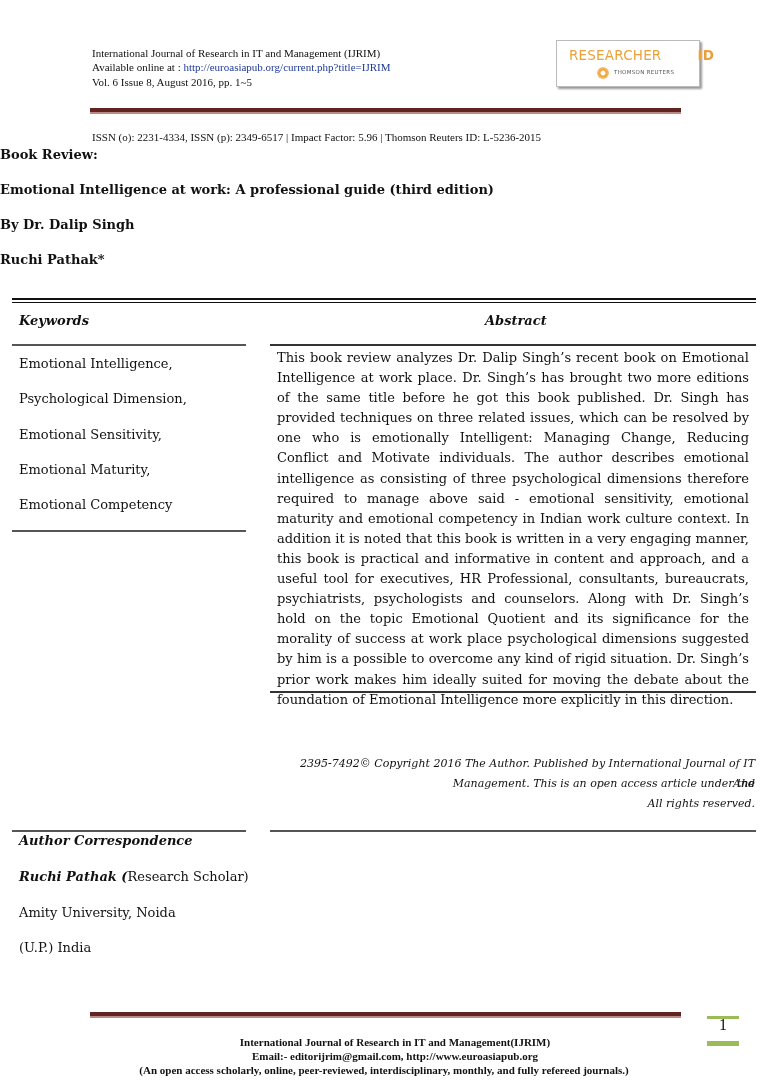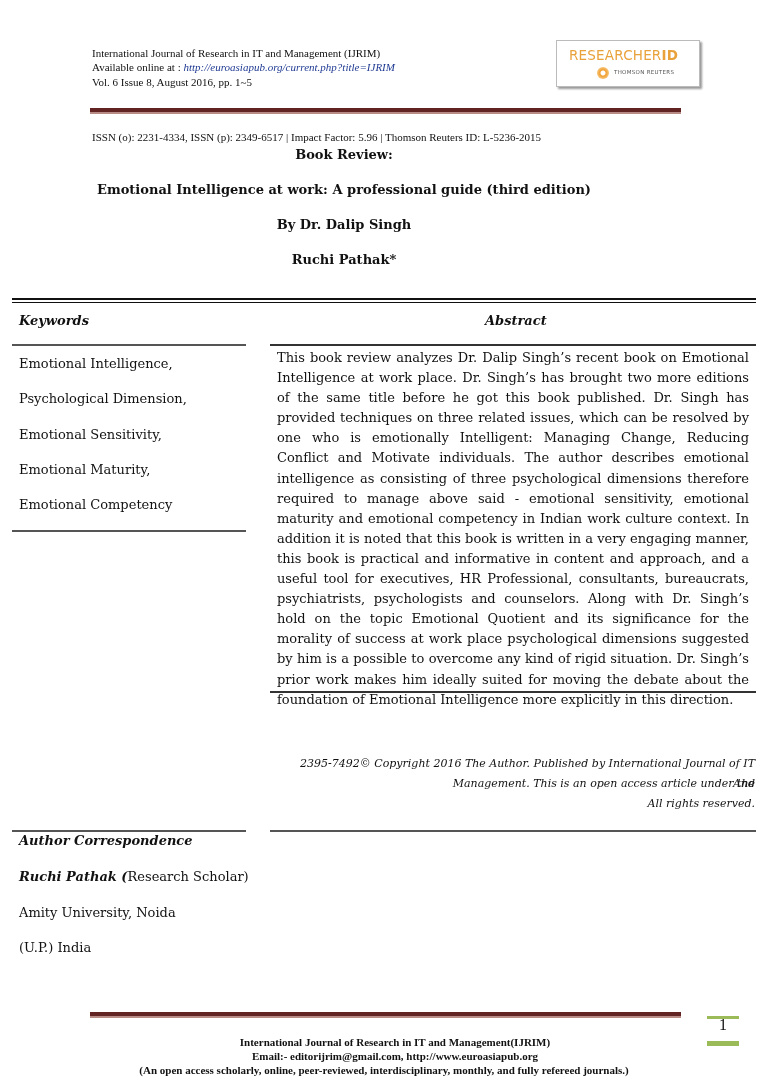--- a/index.html
+++ b/index.html
@@ -4,33 +4,33 @@
 <style>
   html, body { margin: 0; padding: 0; background: #ffffff; }
   body { width: 768px; height: 1087px; position: relative; overflow: hidden; color: #111; }
   .times { font-family: "Liberation Serif", "DejaVu Serif", serif; }
   .serif { font-family: "DejaVu Serif", "Liberation Serif", serif; }
 
   
   .hdr-line { position: absolute; left: 92px; font-size: 11px; line-height: 13px; white-space: nowrap; }
   .hdr-title { top: 47px; font-weight: normal; font-size: 11px; }
   .hdr-avail { top: 61px; }
-  .hdr-avail .link { color: #1f3a93; font-style: italic; }
+  .hdr-avail .link { color: #1f3a93; }
   .hdr-vol { top: 76px; }
   .hdr-issn { top: 91px; margin-top: 40px; }
   .maroon-rule { position: absolute; left: 90px; width: 591px; height: 4px; background: #622423; border-bottom: 2px solid #b98b87; }
 
   .rid-box { position: absolute; left: 556px; top: 40px; width: 142px; height: 45px; border: 1px solid #bbb; box-shadow: 2px 2px 2px #999; background: #fff; }
   .rid-text { position: absolute; left: 12px; top: 6px; font-family: "DejaVu Sans", sans-serif; font-size: 13.5px; color: #e9a23b; letter-spacing: 0.2px; }
-  .rid-text b { font-weight: bold; }
+  .rid-text b { font-weight: bold; margin-left: 36px; }
   .rid-globe { position: absolute; left: 40px; top: 26px; width: 12px; height: 12px; border-radius: 50%; background: radial-gradient(circle, #fff 0 2px, #f0a030 3px, #f7c47a 6px); }
   .rid-tr { position: absolute; left: 57px; top: 28px; font-family: "DejaVu Sans", sans-serif; font-size: 5.5px; color: #555; letter-spacing: 0.3px; }
 
   
-  .center { position: absolute; left: 0; width: 688px; text-align: center; font-weight: bold; font-size: 13px; }
+  .center { position: absolute; left: 0; width: 688px; text-align: left; font-weight: bold; font-size: 13px; }
 
   
   .dbl-rule { position: absolute; left: 12px; width: 744px; height: 2px; border-top: 2px solid #111; border-bottom: 1.5px solid #111; }
   .rule { position: absolute; height: 0; border-top: 2px solid #555; }
 
   .label { position: absolute; font-size: 13px; }
   .bi { font-weight: bold; font-style: italic; }
   .kw { position: absolute; left: 19px; font-size: 13px; }
 
   .abstract { position: absolute; left: 277px; top: 348px; width: 472px; font-size: 13px; line-height: 20.1px; text-align: justify; }

